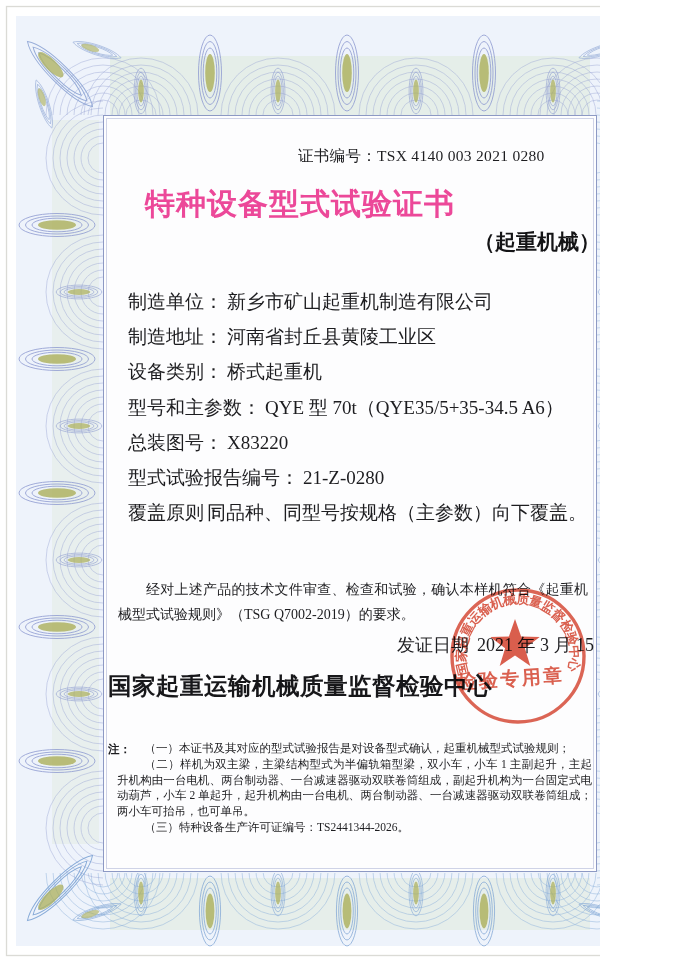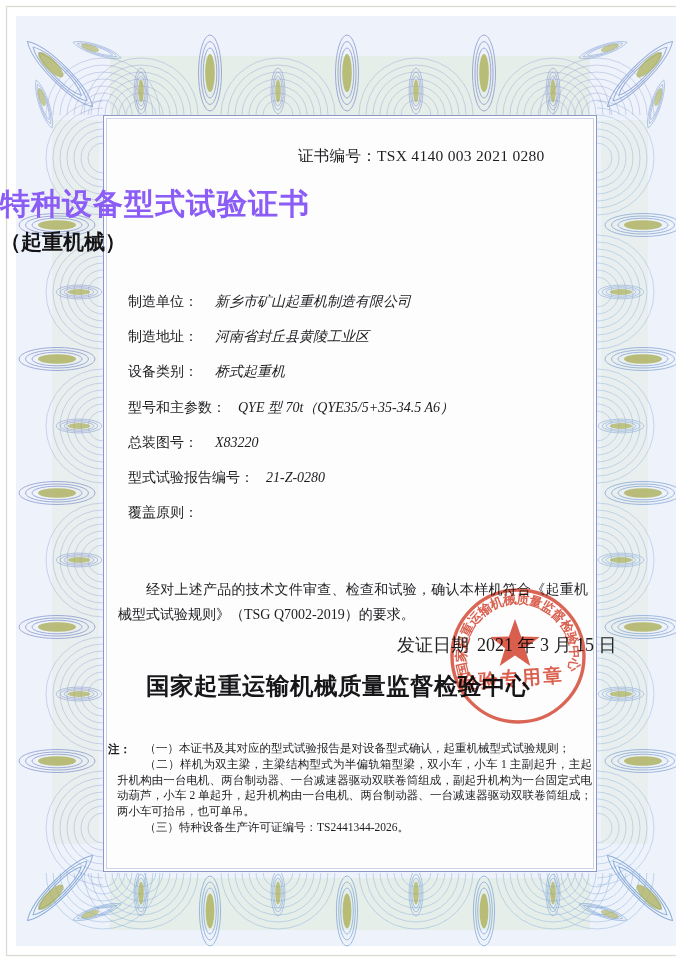--- a/index.html
+++ b/index.html
@@ -1,43 +1,43 @@
 <!DOCTYPE html>
 <html><head>
 <meta charset="utf-8">
 <style>
   html,body{margin:0;padding:0;background:#ffffff;}
   .page{
-    position:relative;width:676px;height:962px;background:#ffffff;
+    position:relative;width:600px;height:962px;background:#ffffff;
     font-family:"Liberation Serif","DejaVu Serif",serif;color:#1d1d20;overflow:hidden;
   }
   .border-svg{position:absolute;left:0;top:0;width:700px;height:962px;}
   .inner-panel{
     position:absolute;left:103px;top:115px;width:494px;height:757px;
     background:#fdfdfe;border:1.5px solid #8d99c4;box-sizing:border-box;
   }
   .inner-panel::after{
     content:"";position:absolute;left:2px;top:2px;right:2px;bottom:2px;
     border:1px solid rgba(150,160,205,0.45);pointer-events:none;
   }
   .cert-no{position:absolute;left:298px;top:146px;font-size:15.5px;letter-spacing:.3px;white-space:nowrap;}
   .cert-title{
-    position:absolute;left:0;right:0;top:184px;
+    position:absolute;left:0;right:0;top:184px;text-align:center;
     font-family:"Liberation Sans","DejaVu Sans",sans-serif;font-weight:bold;
-    font-size:30px;letter-spacing:1px;color:#8b5cf6;
+    font-size:30px;letter-spacing:1px;color:#ec4899;
   }
   .cert-subtitle{
-    position:absolute;left:0;right:0;top:228px;text-align:left;
+    position:absolute;left:0;right:0;top:228px;text-align:right;
     font-family:Liberation Mono, monospace;font-weight:bold;
     font-size:21px;color:#141416;
   }
   .fields{position:absolute;left:128px;top:284px;width:450px;}
-  .field-row{height:35.3px;display:flex;align-items:center;font-size:14px;white-space:nowrap;}
+  .field-row{height:35.3px;display:flex;align-items:center;font-size:19px;white-space:nowrap;}
   .field-label{min-width:75px;}
-  .field-value{margin-left:12px;font-style:italic;}
+  .field-value{margin-left:4px;}
   .statement{
     position:absolute;left:118px;top:578px;width:470px;
     font-size:14px;line-height:24.5px;text-indent:2em;text-align:justify;
   }
   .date-row{position:absolute;left:397px;top:633px;font-size:18px;display:flex;white-space:nowrap;}
   .date-row .gap{display:inline-block;width:8px;}
   .issuer{
     position:absolute;left:0;right:0;top:670px;text-align:center;
     font-weight:bold;font-size:23.5px;letter-spacing:.5px;color:#17171a;
   }
@@ -207,20 +207,21 @@
     <div class="field-row">
       <span class="field-label">总装图号：</span>
       <span class="field-value">X83220</span>
     </div>
     <div class="field-row">
       <span class="field-label">型式试验报告编号：</span>
       <span class="field-value">21-Z-0280</span>
     </div>
     <div class="field-row">
       <span class="field-label">覆盖原则：</span>
+      <span class="field-value">同品种、同型号按规格（主参数）向下覆盖。</span>
     </div>
   </div>
 
   <div class="statement">经对上述产品的技术文件审查、检查和试验，确认本样机符合《起重机械型式试验规则》（TSG Q7002-2019）的要求。</div>
 
   <div class="date-row">
     <span>发证日期</span>
     <span class="gap"></span>
     <span>2021 年 3 月 15 日</span>
   </div>

